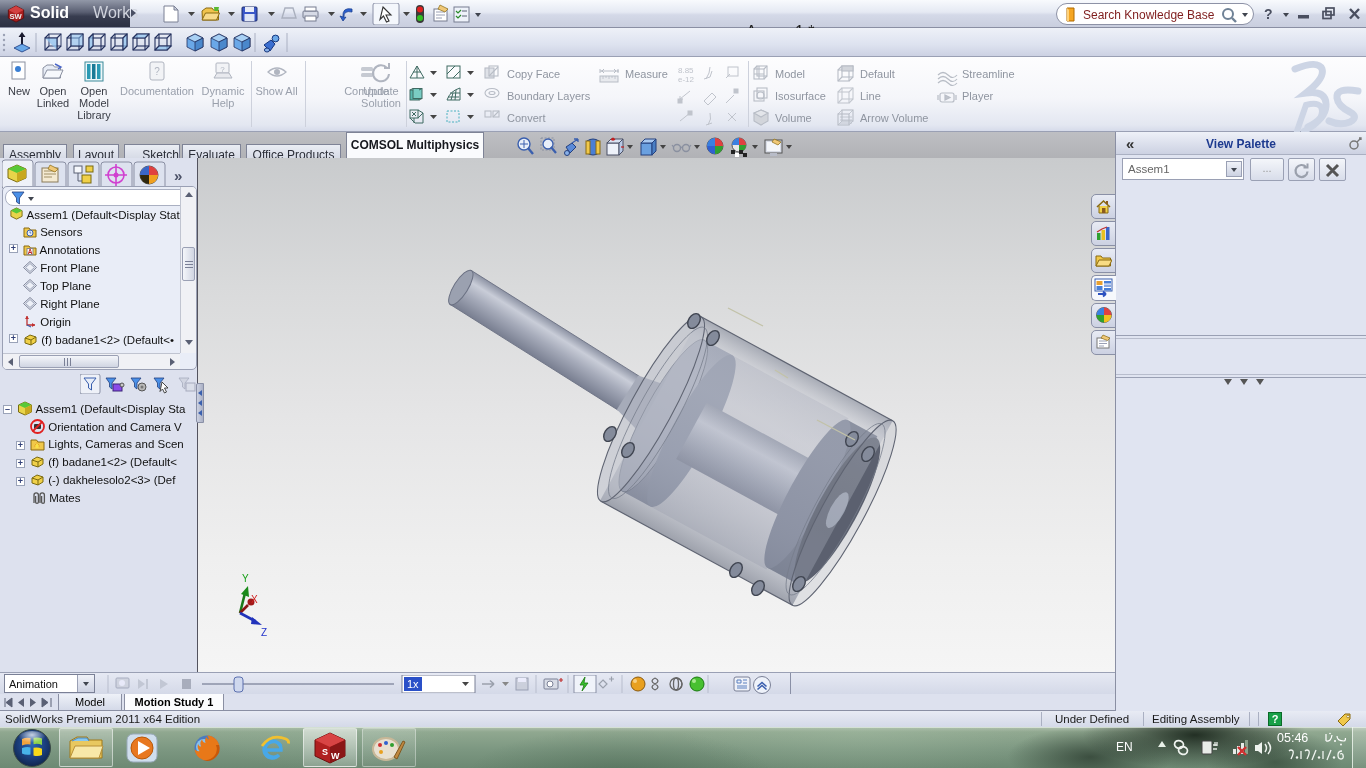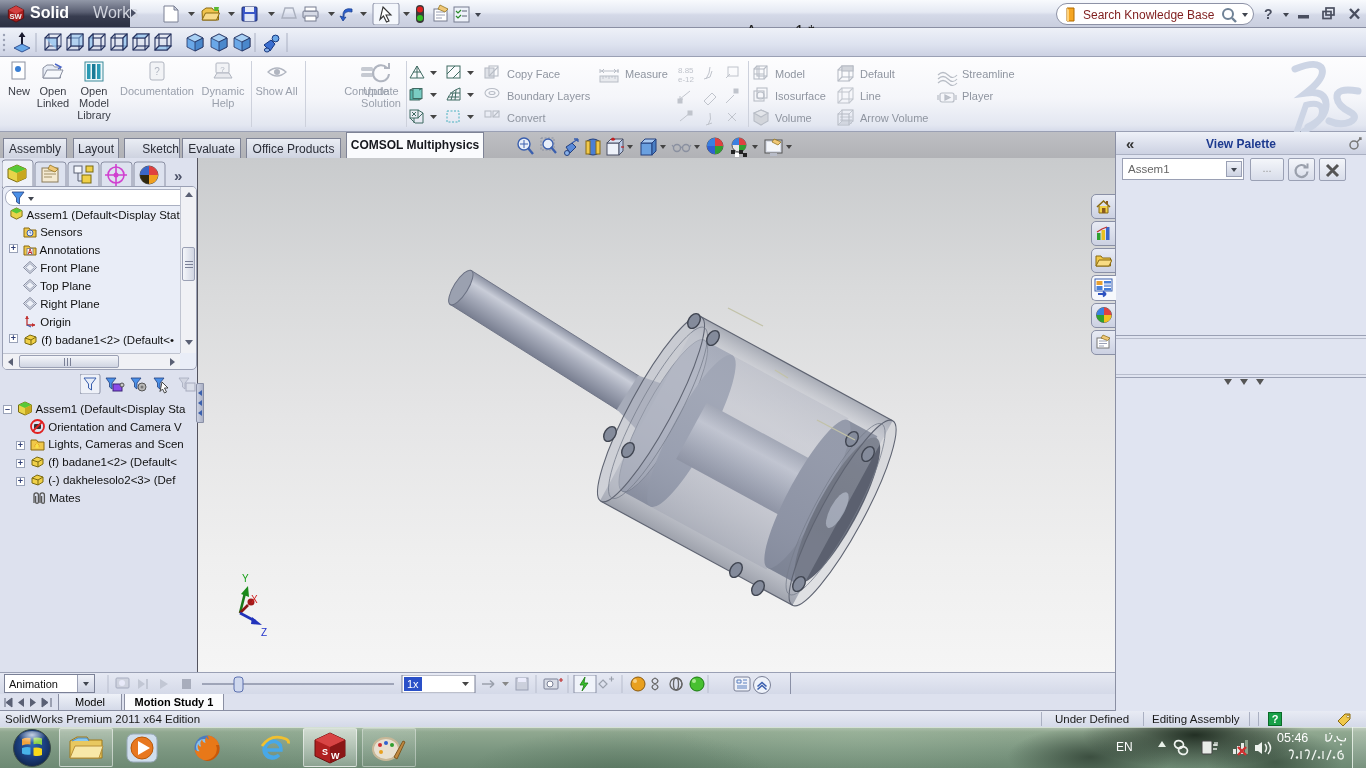--- a/index.html
+++ b/index.html
@@ -30,21 +30,21 @@
   background:linear-gradient(180deg,#fdfdfe 0%,#f5f6fa 55%,#e3e7f1 92%,#d6dbea 100%);
   border-bottom:1px solid #9aa0b4; }
 .rsep { top:4px; width:1px; height:66px; background:#cdd1dc; }
 .rbtn { top:3px; text-align:center; font-size:11px; color:#3a3d46; line-height:12px; }
 .rbtn.dis { color:#9aa0ac; }
 .rico { display:block; margin:0 auto 1px auto; position:relative !important; }
 .rrow { font-size:11px; color:#8f95a0; white-space:nowrap; }
 
 
 #tabrow { left:0; top:132px; width:1115px; height:26px; background:linear-gradient(180deg,#bebfc3 0%,#b1b2b6 100%); }
-.tab { top:6px; height:20px; background:linear-gradient(180deg,#eaedf4 0%,#ced3e0 100%);
+.tab { top:12px; height:20px; background:linear-gradient(180deg,#eaedf4 0%,#ced3e0 100%);
   border:1px solid #7e8396; border-bottom:none; font-size:12px; color:#2b2e38; text-align:center; padding-top:3px; }
 .tab.active { background:#fafbfd; font-weight:bold; color:#15171d; height:26px; top:0px; padding-top:5px; z-index:3; }
 
 
 #leftpanel { left:0; top:158px; width:197px; height:514px; background:#dde1ee; }
 .trow { left:6px; height:18px; font-size:11.5px; color:#111; white-space:nowrap; }
 .plusbox { width:9px; height:9px; border:1px solid #9aa3b8; background:#fff; font-size:9px; line-height:7px; text-align:center; color:#33427a; font-weight:bold; }
 
 
 #viewport { left:197px; top:158px; width:918px; height:514px; overflow:hidden; border-left:1px solid #53535e;

